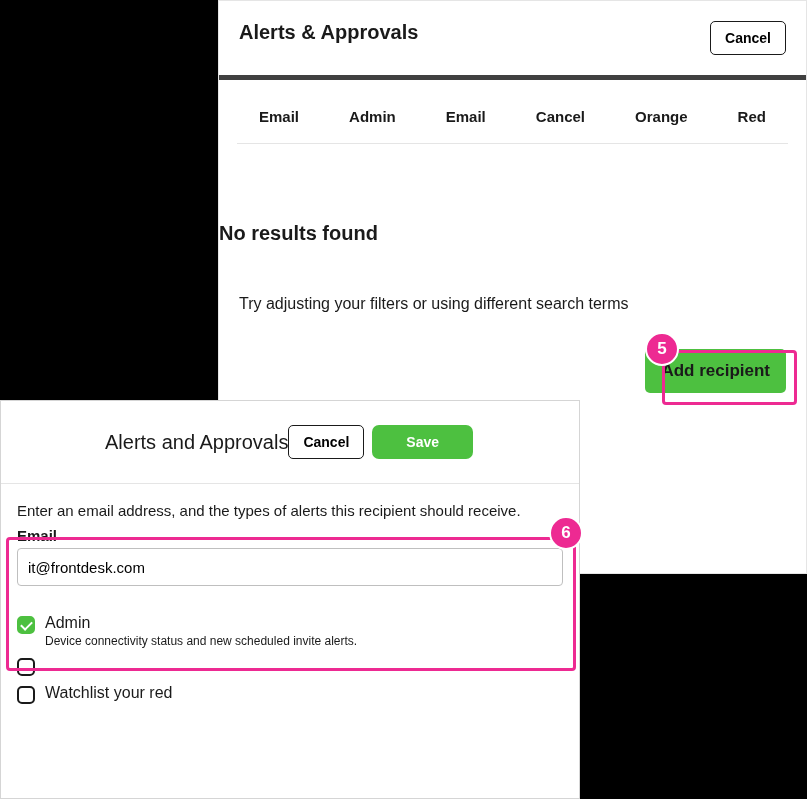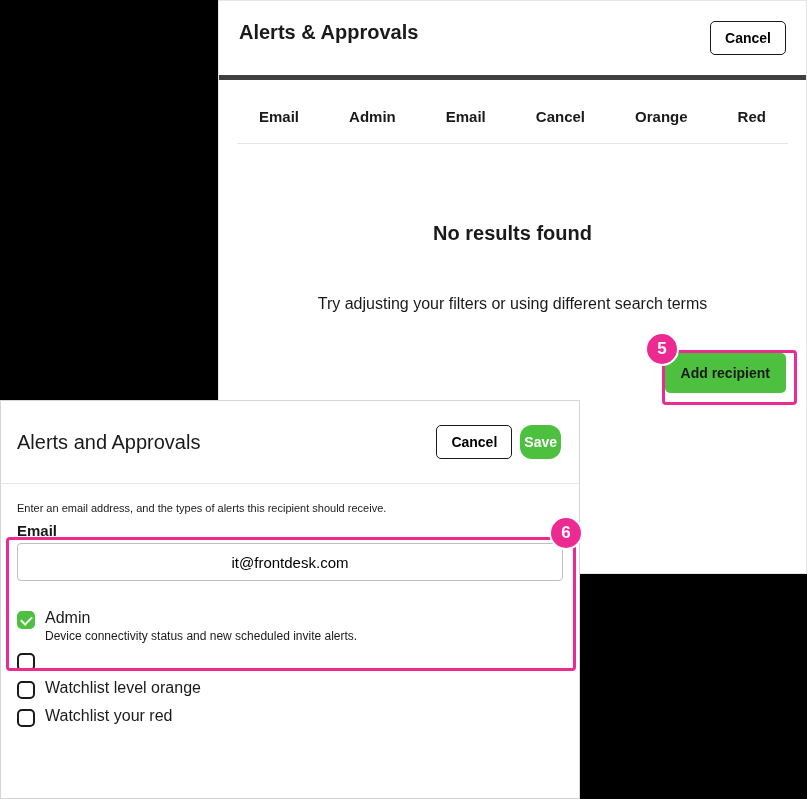--- a/index.html
+++ b/index.html
@@ -51,42 +51,42 @@
       margin: 0 18px;
       justify-content: space-between;
     }
     .tab {
       font-size: 15px;
       font-weight: 600;
       cursor: pointer;
       color: #1a1a1a;
     }
     .content-area {
-      text-align: center;
       padding-top: 78px;
     }
     .no-results {
       font-size: 20px;
       font-weight: 700;
       color: #1a1a1a;
       margin-bottom: 50px;
     }
     .hint-text {
       font-size: 16px;
       color: #1a1a1a;
+      margin-left: 20px;
     }
     .add-recipient-btn {
       position: absolute;
       right: 20px;
       bottom: 180px;
       background: #4dc040;
       border: none;
       padding: 12px 16px;
       border-radius: 5px;
-      font-size: 14px;
+      font-size: 17px;
       font-weight: 700;
       color: #1a1a1a;
       cursor: pointer;
       margin-left: 40px;
     }
     
     
     .callout-5 {
       position: absolute;
       left: 662px;
@@ -122,21 +122,21 @@
       left: 0;
       top: 400px;
       width: 580px;
       height: 399px;
       background: #fff;
       border: 1px solid #d5d5d5;
       z-index: 5;
     }
     .bottom-header {
       display: flex;
-      justify-content: space-between;
+      justify-content: center;
       align-items: center;
       padding: 24px 18px 24px 16px;
       border-bottom: 1px solid #e5e5e5;
     }
     .bottom-title {
       font-size: 20px;
       font-weight: 500;
       color: #1a1a1a;
     }
     .bottom-header-actions {
@@ -148,50 +148,49 @@
       background: #fff;
       padding: 8px 14px;
       border-radius: 5px;
       font-size: 14px;
       font-weight: 600;
       cursor: pointer;
     }
     .save-btn {
       border: none;
       background: #4dc040;
-      padding: 9px 4px;
-      border-radius: 12px;
+      padding: 9px 34px;
+      border-radius: 7px;
       font-size: 14px;
       font-weight: 700;
       color: #fff;
       cursor: pointer;
     }
     .instructions {
-      font-size: 11px;
+      font-size: 15px;
       color: #1a1a1a;
       padding: 18px 16px 8px 16px;
     }
     .email-section {
       padding: 0 16px 12px 16px;
     }
     .email-label {
       font-size: 15px;
       font-weight: 700;
       color: #1a1a1a;
       margin-bottom: 4px;
       display: block;
     }
     .email-input {
       width: 100%;
       height: 38px;
       border: 1px solid #bfbfbf;
       border-radius: 4px;
       padding: 15px 10px;
       font-size: 15px;
-      text-align: center;
     }
     .checkbox-list {
       padding: 12px 16px 0 16px;
     }
     .checkbox-row {
       display: flex;
       align-items: flex-start;
       gap: 10px;
       padding: 4px 0;
     }
@@ -309,26 +308,20 @@
         <span class="checkbox-label">Admin</span>
         <span class="checkbox-desc">Device connectivity status and new scheduled invite alerts.</span>
       </div>
     </div>
     <div class="checkbox-row">
       <div class="checkbox"></div>
     </div>
     <div class="checkbox-row">
       <div class="checkbox"></div>
       <div class="checkbox-content">
-        <span class="checkbox-label">Watchlist level orange</span>
-      </div>
-    </div>
-    <div class="checkbox-row">
-      <div class="checkbox"></div>
-      <div class="checkbox-content">
         <span class="checkbox-label">Watchlist your red</span>
       </div>
     </div>
   </div>
 </div>
 
 <div class="callout-6"></div>
 <div class="badge-6">6</div>
 
 </body></html>

